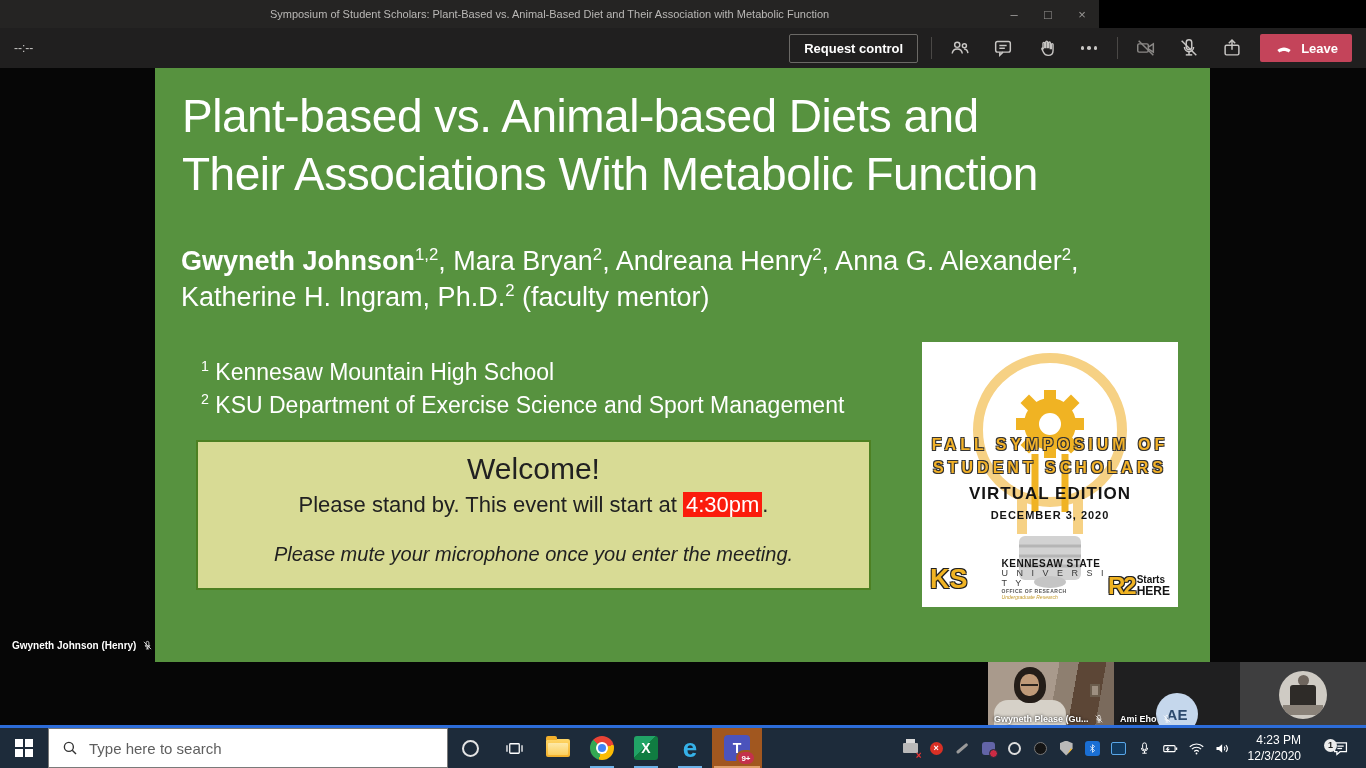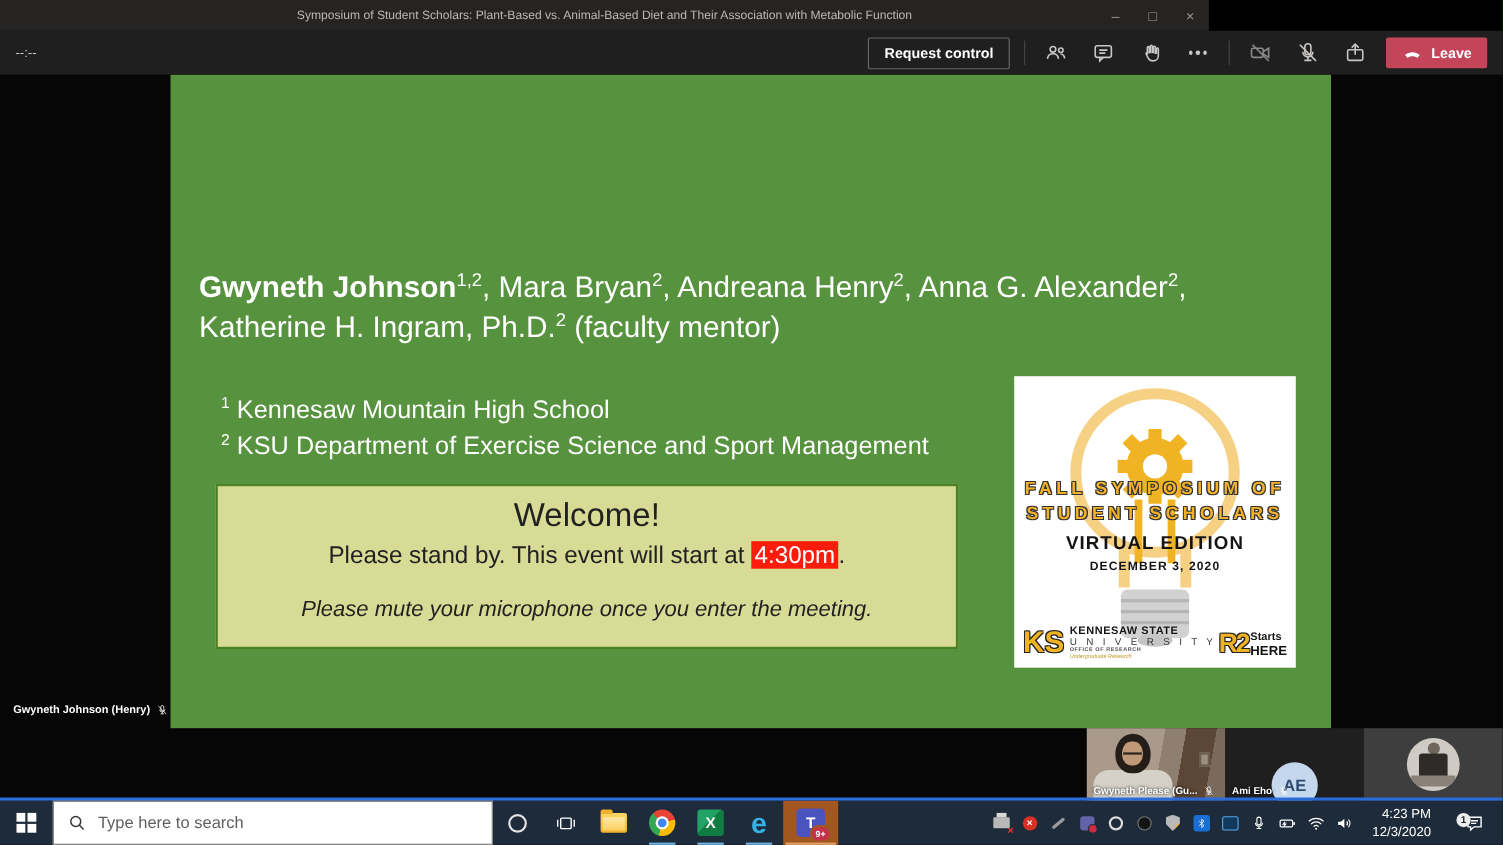--- a/index.html
+++ b/index.html
@@ -58,21 +58,21 @@
     text-shadow:-1px -1px 0 #333,1px -1px 0 #333,-1px 1px 0 #333,1px 1px 0 #333; }
   #logo-l2 { top:117px; color:#f3b229; font-size:16px; font-weight:800; letter-spacing:4px;
     text-shadow:-1px -1px 0 #333,1px -1px 0 #333,-1px 1px 0 #333,1px 1px 0 #333; }
   #logo-l3 { top:142px; color:#141414; font-size:17px; font-weight:800; letter-spacing:1px; }
   #logo-l4 { top:167px; color:#141414; font-size:11px; font-weight:800; letter-spacing:1px; }
   #logo-bottom { position:absolute; left:8px; right:8px; bottom:7px; display:flex;
     justify-content:space-between; align-items:flex-end; }
   #ksu-block { display:flex; align-items:center; gap:5px; }
   #ksu-monogram { font-size:27px; font-weight:800; color:#f0b323;
     text-shadow:-1px -1px 0 #222,1px -1px 0 #222,-1px 1px 0 #222,1px 1px 0 #222; }
-  #ksu-text { line-height:1.1; }
+  #ksu-text { line-height:1.1;margin-left:29px; }
   #ksu-name { font-size:10px; font-weight:800; color:#141414; letter-spacing:0.5px; }
   #ksu-univ { font-size:9px; font-weight:400; color:#3a3a3a; letter-spacing:3px; }
   #ksu-office { font-size:5px; font-weight:700; color:#555; letter-spacing:0.5px; }
   #ksu-ugr { font-size:5px; font-style:italic; color:#c49a2a; }
   #r2-block { display:flex; align-items:center; gap:2px; }
   #r2-big { font-size:24px; font-weight:800; color:#f0b323; letter-spacing:-2px;
     text-shadow:-1px -1px 0 #222,1px -1px 0 #222,-1px 1px 0 #222,1px 1px 0 #222; }
   #r2-text { line-height:1; color:#141414; font-weight:800; }
   #r2-starts { font-size:10px; } #r2-here { font-size:12px; }
 
@@ -303,20 +303,24 @@
           <use href="#sym-phone"></use>
         </svg>
       <span>Leave</span>
     </button>
   </div>
 </div>
 
 <div id="stage">
 
   <div id="slide">
+    <div id="slide-title">
+      <div>Plant-based vs. Animal-based Diets and</div>
+      <div>Their Associations With Metabolic Function</div>
+    </div>
 
     <div id="authors">
       <b>Gwyneth Johnson</b><sup>1,2</sup><span>, Mara Bryan</span><sup>2</sup><span>, Andreana Henry</span><sup>2</sup><span>, Anna G. Alexander</span><sup>2</sup><span>,</span><br>
       <span>Katherine H. Ingram, Ph.D.</span><sup>2</sup><span> (faculty mentor)</span>
     </div>
 
     <div id="affiliations">
       <div class="aff-line"><sup>1</sup> <span>Kennesaw Mountain High School</span></div>
       <div class="aff-line"><sup>2</sup> <span>KSU Department of Exercise Science and Sport Management</span></div>
     </div>

